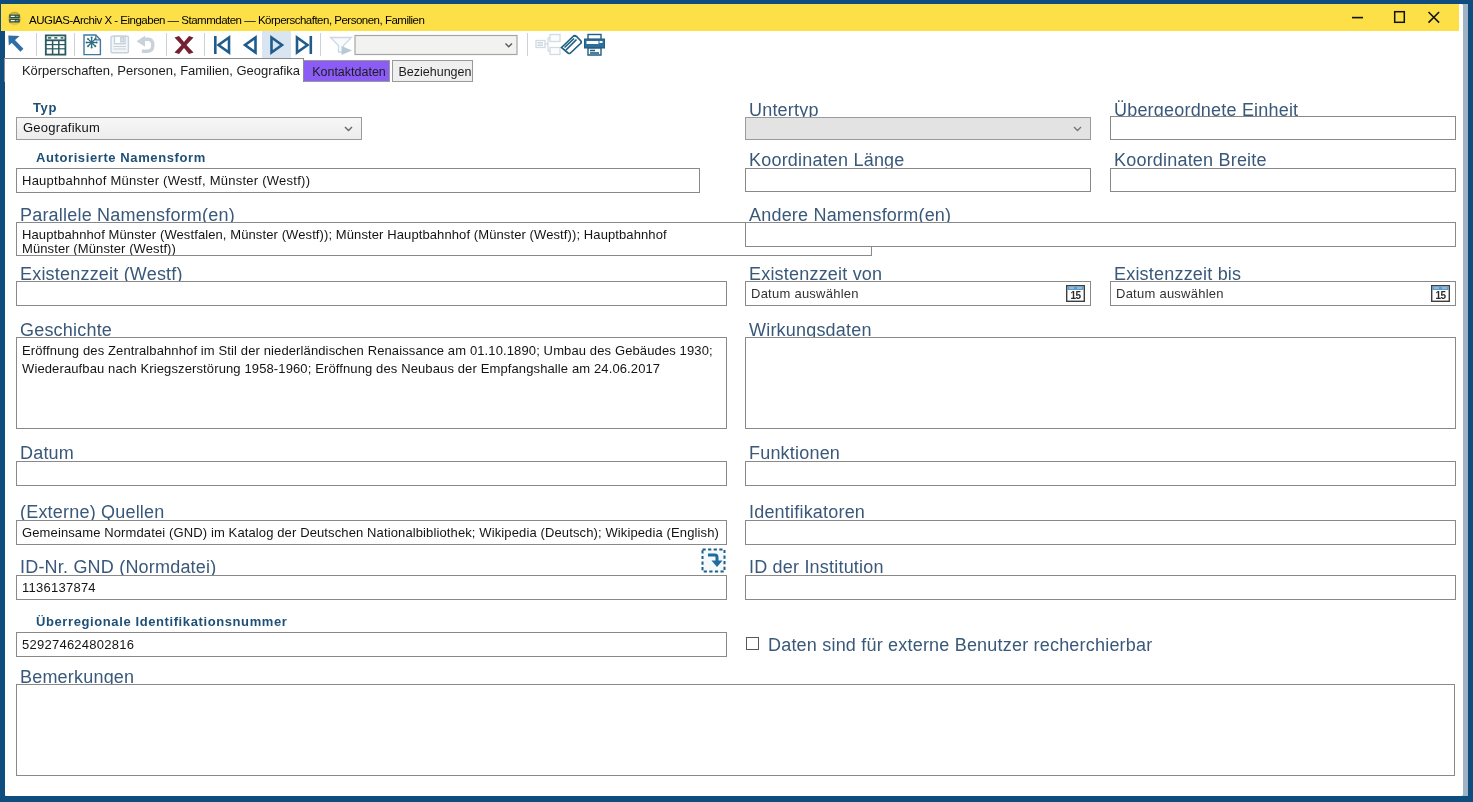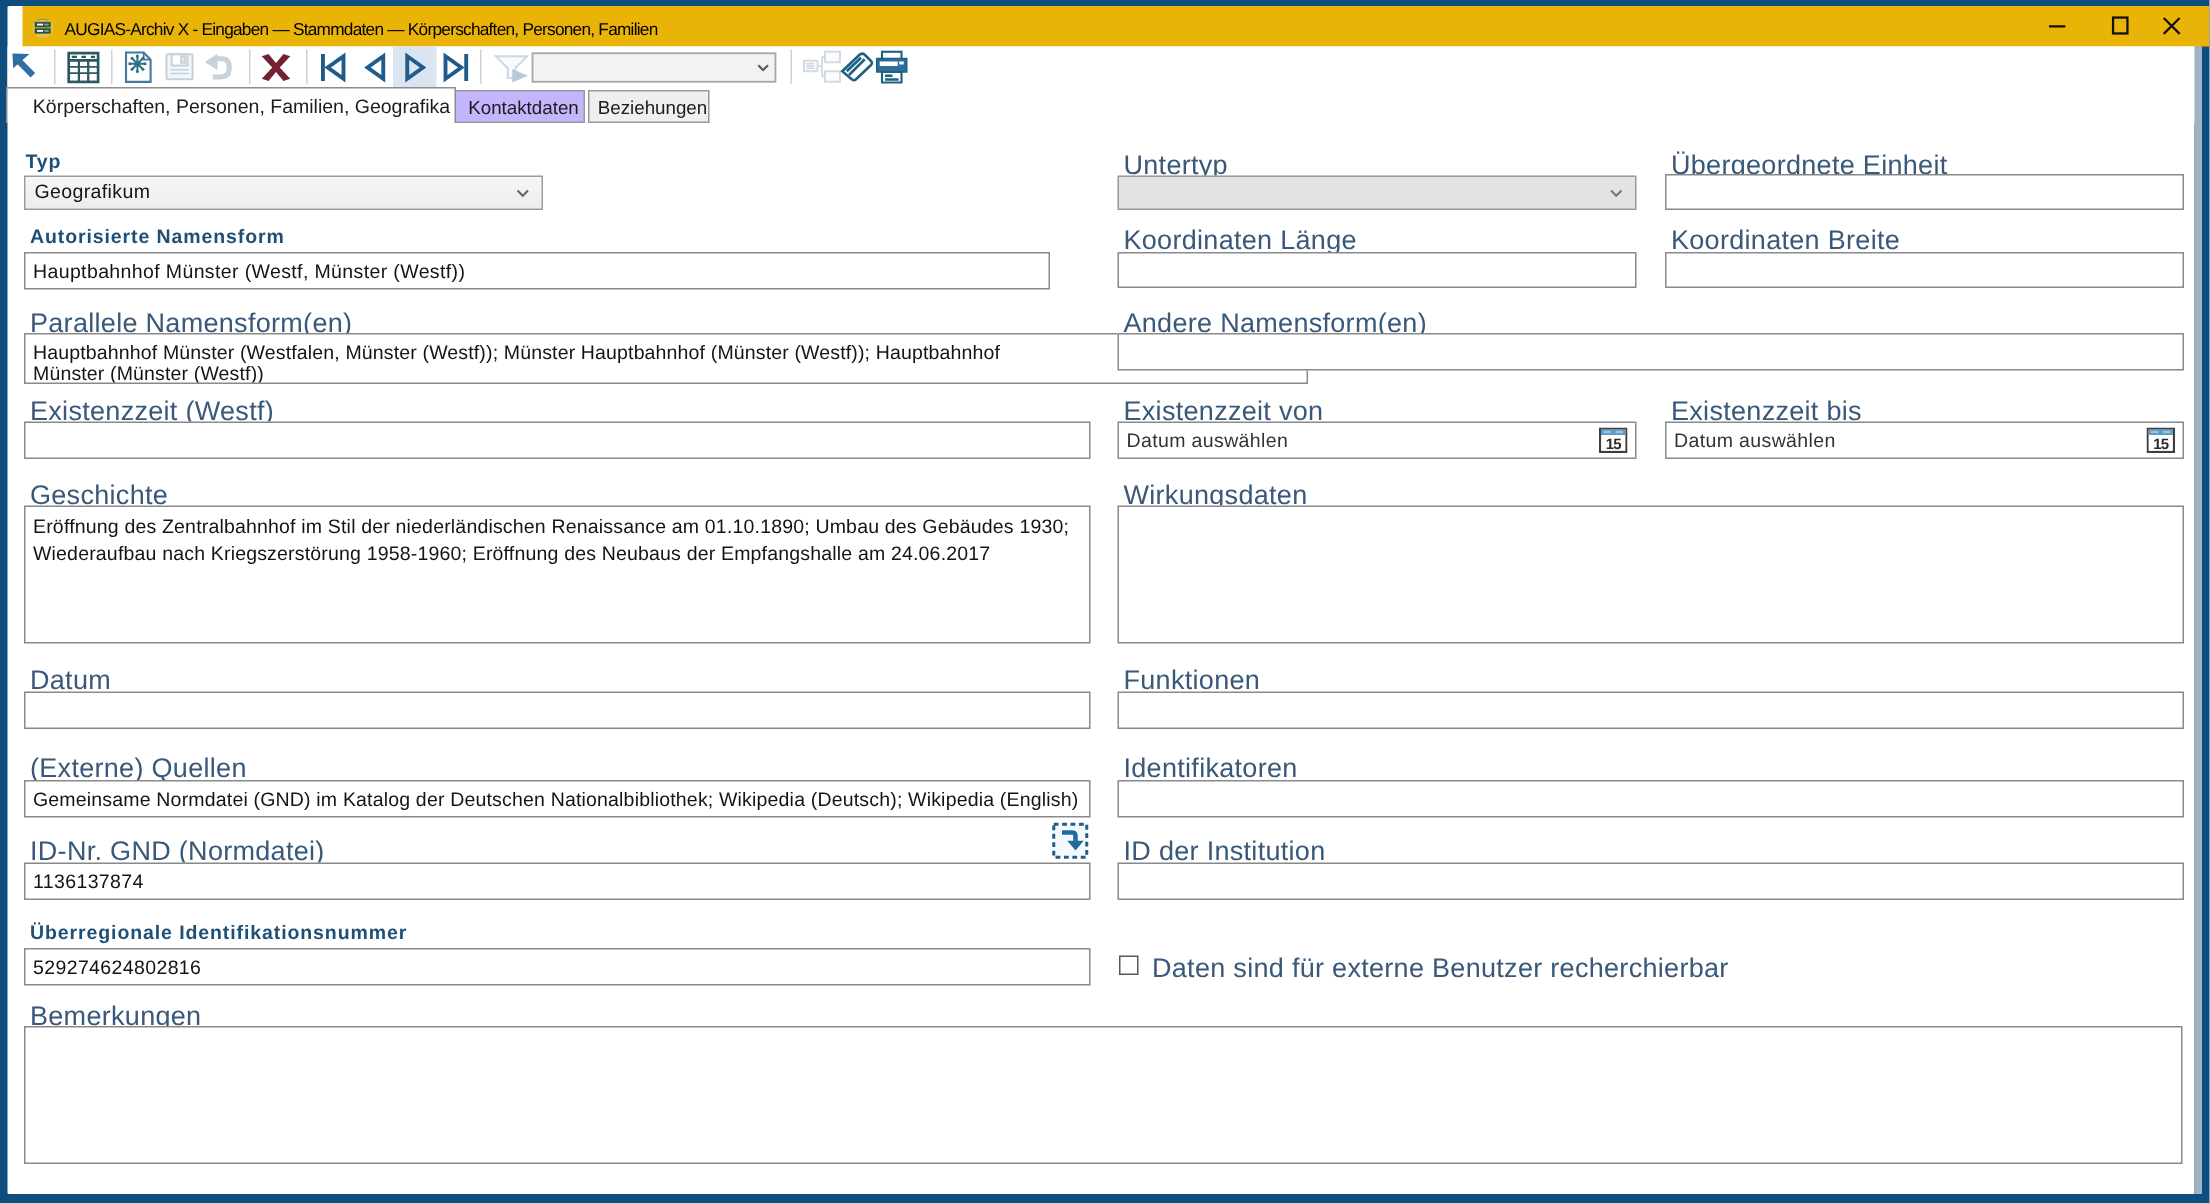--- a/index.html
+++ b/index.html
@@ -1,35 +1,35 @@
 <!DOCTYPE html>
 <html><head>
 <meta charset="utf-8">
 <style>
 * { margin:0; padding:0; box-sizing:border-box; }
 html,body { width:1473px; height:802px; }
 body { position:relative; background:#0f4d7e; font-family:"Liberation Sans",sans-serif; overflow:hidden; }
 #win { position:absolute; left:5px; top:4px; width:1458px; height:792px; background:#fff; border-radius:1px; }
 #rstrip { position:absolute; right:5px; top:4px; width:5px; height:792px; background:#9fb3c4; }
 
-#title { position:absolute; left:15px; top:4px; width:1458px; height:27px; background:#eab308; }
+#title { position:absolute; left:1px; top:4px; width:1458px; height:27px; background:#fde047; }
 #titletext { position:absolute; left:28px; top:10px; font-size:11.5px; color:#000; letter-spacing:-0.5px; }
 
 #toolbar { position:absolute; left:5px; top:31px; width:1458px; height:27px; background:#fff; }
 .sep { position:absolute; top:2px; width:1px; height:23px; background:#cdd2d8; }
 #navhl { position:absolute; left:257px; top:0px; width:29px; height:27px; background:#d9e6f2; }
 
 #tabbar { position:absolute; left:5px; top:58px; width:1458px; height:24px; background:#fff; }
 .tab { position:absolute; font-size:13px; color:#1c1c1c; letter-spacing:0.1px; white-space:nowrap; overflow:hidden;text-align:center; }
 #tab1 { left:-1px; top:0px; width:300px; height:24px; background:#fff; border:1px solid #8c8c8c; border-bottom:none; padding:4px 0 0 14px; z-index:3; letter-spacing:0; }
-#tab2 { left:297px; top:2px; width:88px; height:22px; background:#c4b5fd; border:1px solid #999; padding:4px 0 12px 6px; z-index:2; font-size:12.5px; letter-spacing:0; }
+#tab2 { left:297px; top:2px; width:88px; height:22px; background:#8b5cf6; border:1px solid #999; padding:4px 0 12px 6px; z-index:2; font-size:12.5px; letter-spacing:0; }
 #tab3 { left:387px; top:2px; width:81px; height:22px; background:#efefef; border:1px solid #999; padding:4px 0 0 5px; z-index:2; font-size:12.5px; letter-spacing:0; }
 
 .lbl { position:absolute; font-size:18px; color:#39587a; letter-spacing:0.2px; white-space:nowrap; }
-.lblb { position:absolute; font-size:13px; font-weight:bold; color:#1e4f76; letter-spacing:0.6px; white-space:nowrap; }
+.lblb { position:absolute; font-size:13px; font-weight:bold; color:#1e4f76; letter-spacing:0.6px; white-space:nowrap;margin-left:16px; }
 .inp { position:absolute; background:#fff; border:1px solid #898989; font-size:13px; color:#141414; letter-spacing:0.25px; line-height:17px; padding:3px 0 0 5px; overflow:hidden; white-space:nowrap; }
 .dd { position:absolute; border:1px solid #9b9b9b; background:linear-gradient(#f7f7f7,#ececec); font-size:13px; color:#141414; letter-spacing:0.25px; padding:2px 0 0 6px; }
 </style>
 </head>
 <body>
 <div id="win"></div>
 <div id="rstrip"></div>
 <div id="title">
   <svg style="position:absolute;left:6px;top:7px" width="15" height="15" viewBox="0 0 17 17">
     <circle cx="8.5" cy="8.5" r="7.8" fill="#e6c345"></circle>

